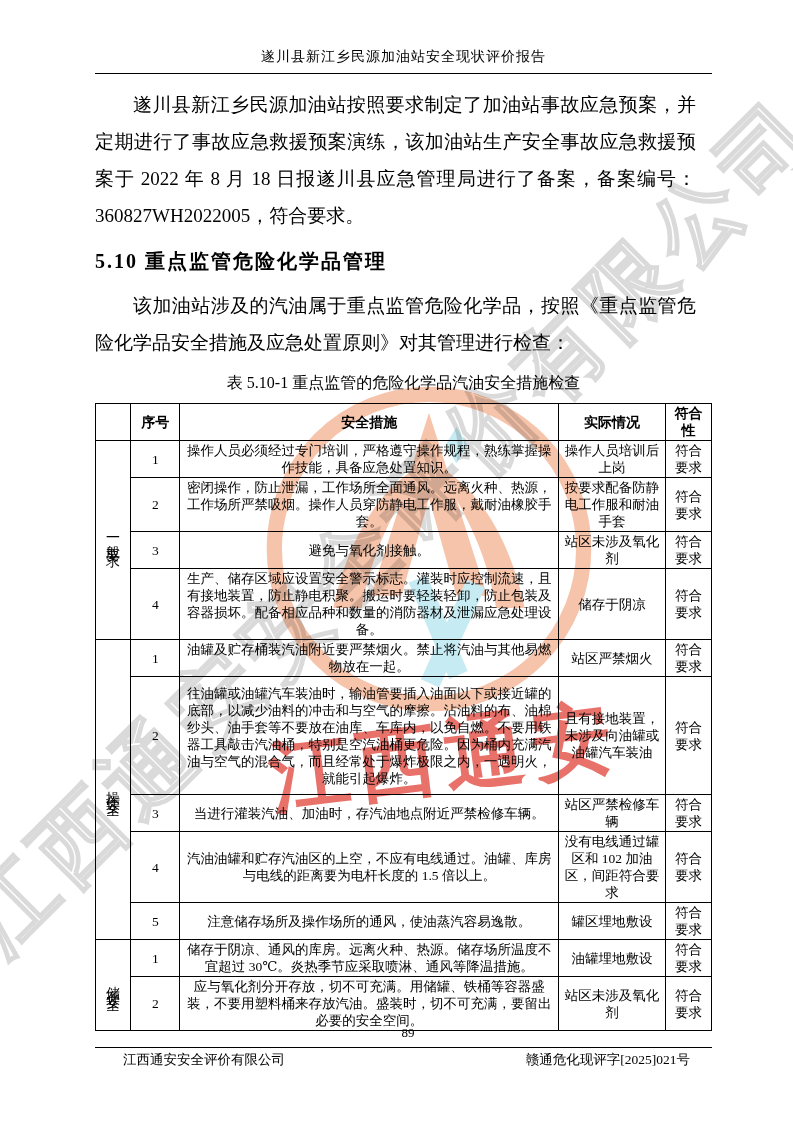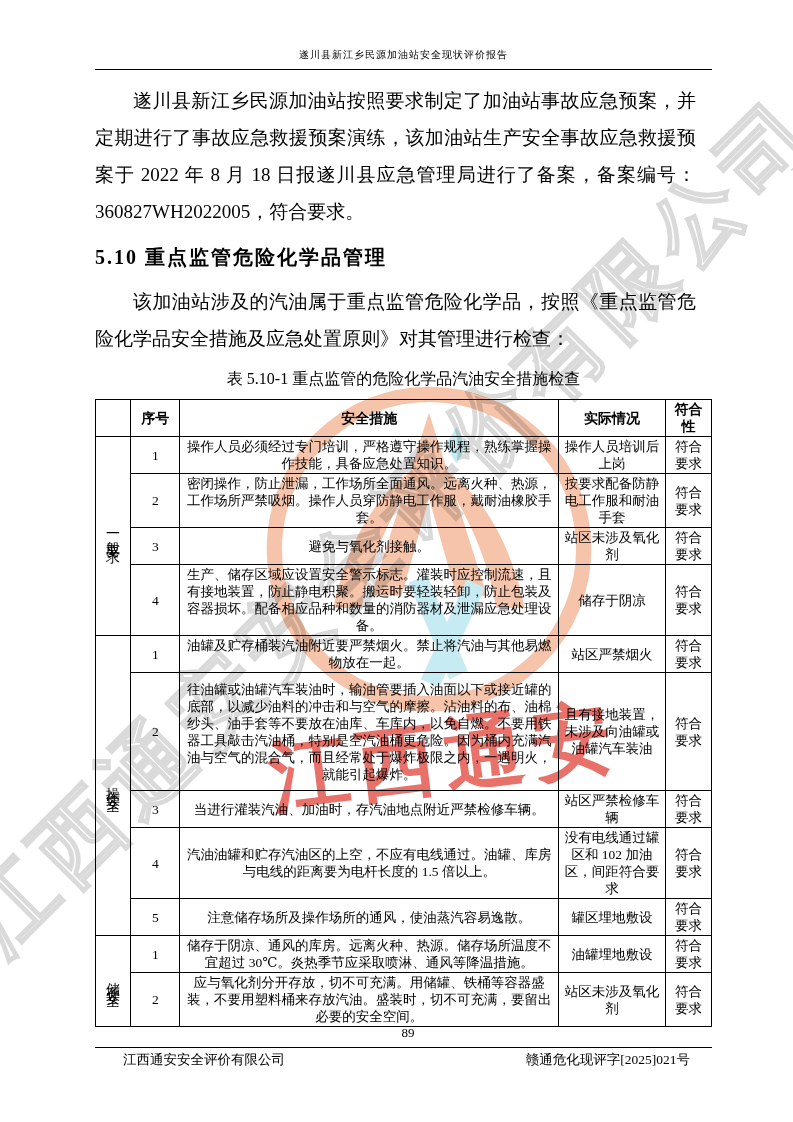--- a/index.html
+++ b/index.html
@@ -9,21 +9,21 @@
     margin:0 auto;
     background:#ffffff;
     overflow:hidden;
     color:#000;
     font-family:"Liberation Serif","DejaVu Serif",serif;
   }
   
   .content { position:relative; z-index:1; padding:48px 81px 0 95px; }
   .doc-header {
     text-align:center;
-    font-size:10px;
+    font-size:14px;
     letter-spacing:1px;
     padding-bottom:7px;
     border-bottom:1.5px solid #000;
   }
   .para {
     font-size:19px;
     line-height:37px;
     text-align:justify;
     text-indent:2em;
     margin:12px 16px 0 0;

